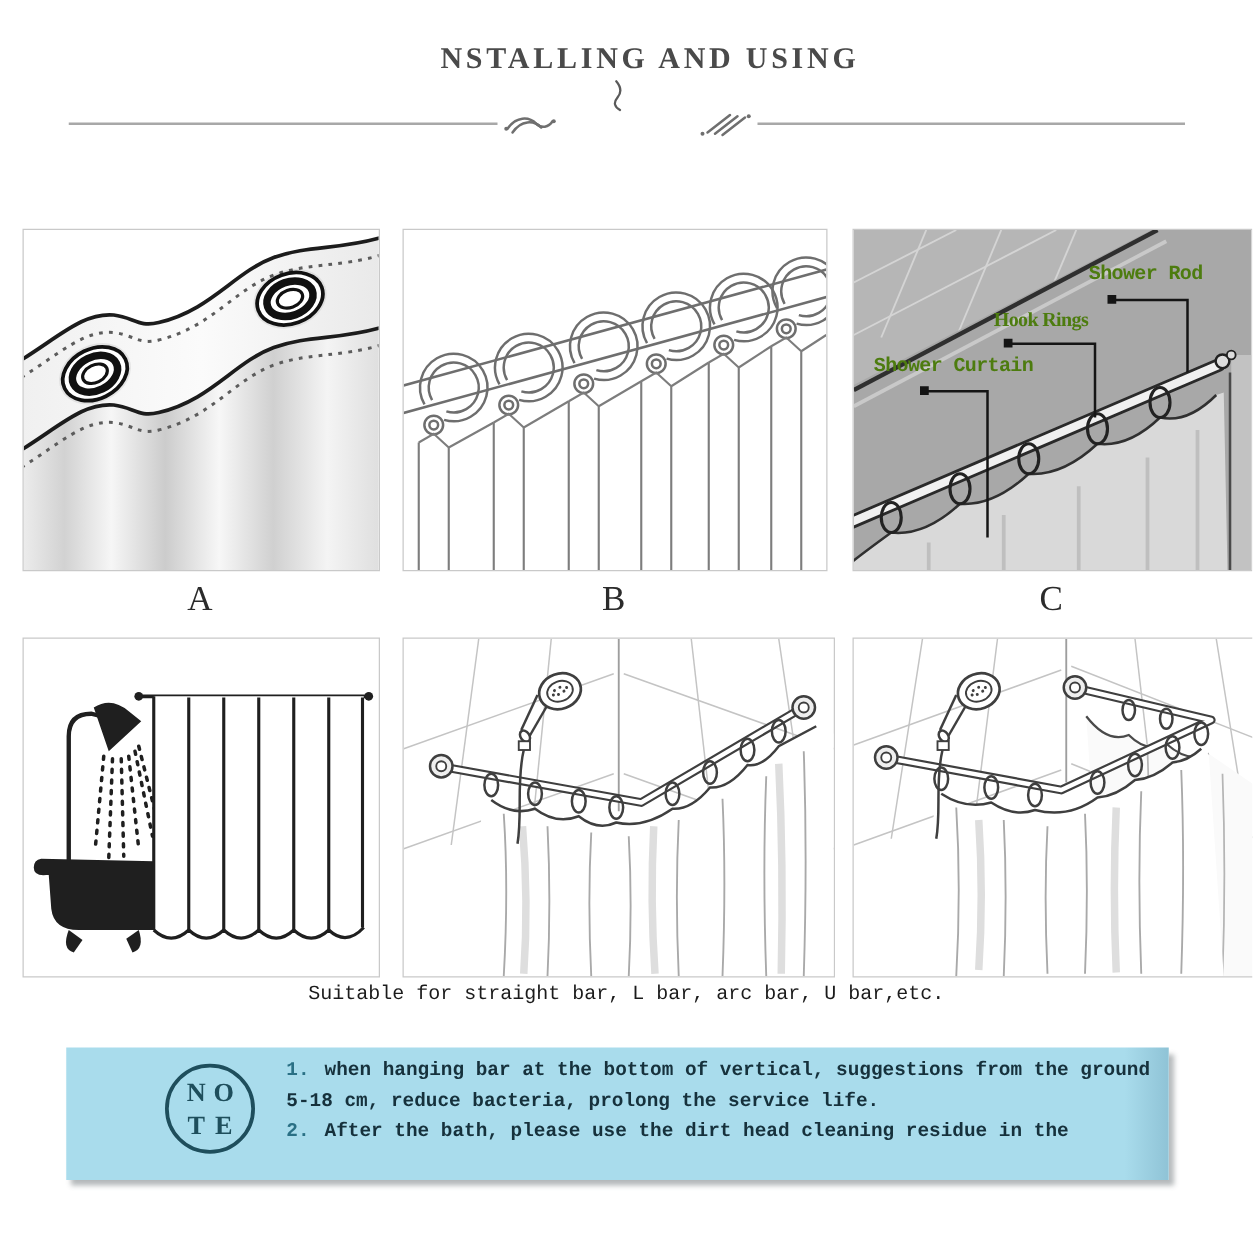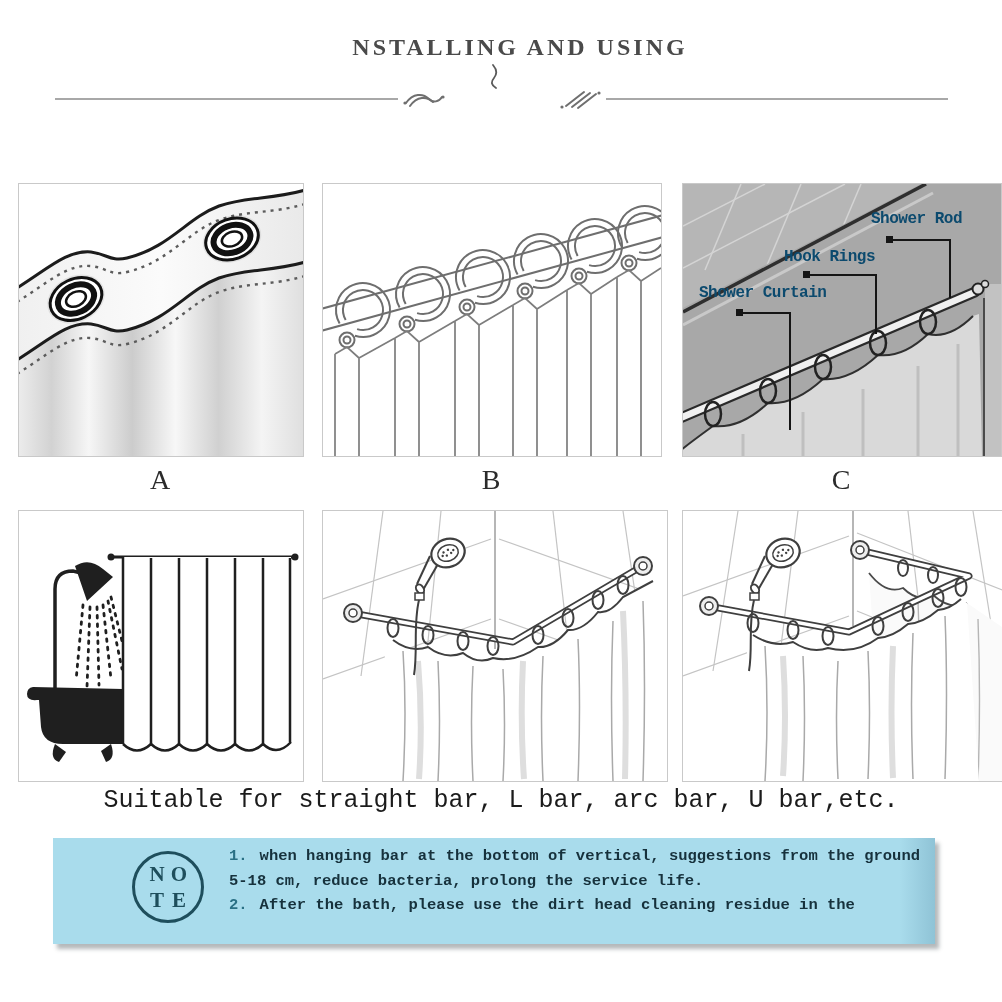--- a/index.html
+++ b/index.html
@@ -22,25 +22,25 @@
   .pC {left:682px; top:183px;width:318px;height:272px;}
   .pD {left:18px;  top:510px;width:284px;height:270px;}
   .pE {left:322px; top:510px;width:344px;height:270px;}
   .pF {left:682px; top:510px;width:322px;height:270px;}
   .panel svg{display:block;}
   .fig-label{position:absolute;top:460px;height:40px;line-height:40px;text-align:center;
              font-family:"Liberation Serif",serif;font-size:28px;color:#2b2b2b;}
   .flA{left:18px;width:284px;} .flB{left:322px;width:338px;} .flC{left:682px;width:318px;}
   
   .anno{position:absolute;font-family:"Liberation Mono",monospace;font-weight:700;
-        font-size:16px;letter-spacing:-0.5px;color:#0c4a6e;white-space:nowrap;}
-  .anno-rod{left:188px;top:26px;} .anno-rings{left:101px;top:64px;} .anno-curtain{left:16px;top:100px;}
+        font-size:16px;letter-spacing:-0.5px;color:#4d7c0f;white-space:nowrap;}
+  .anno-rod{left:188px;top:26px;} .anno-rings{left:112px;top:64px;font-family:Liberation Serif, serif;} .anno-curtain{left:16px;top:100px;}
   
   .suitable{position:absolute;left:0;top:786px;width:100%;text-align:center;
-            font-family:"Liberation Mono",monospace;font-size:25px;color:#1b1b1b;}
+            font-family:"Liberation Mono",monospace;font-size:16px;color:#1b1b1b;}
   
   .note-box{position:absolute;left:53px;top:838px;width:882px;height:106px;
             background:linear-gradient(to right,#a9dcec 0%,#a9dcec 96%,#8fc3d6 100%);
             box-shadow:4px 5px 4px rgba(90,100,105,0.45);}
   .note-badge{position:absolute;left:79px;top:13px;width:72px;height:72px;box-sizing:border-box;
               border:3px solid #1e4e5c;border-radius:50%;display:grid;
               grid-template-columns:1fr 1fr;align-items:center;justify-items:center;
               padding:7px 11px;font-family:"Liberation Serif",serif;font-weight:bold;
               font-size:21px;color:#1e4e5c;line-height:1;}
   .note-text{position:absolute;left:176px;top:6px;width:706px;}

